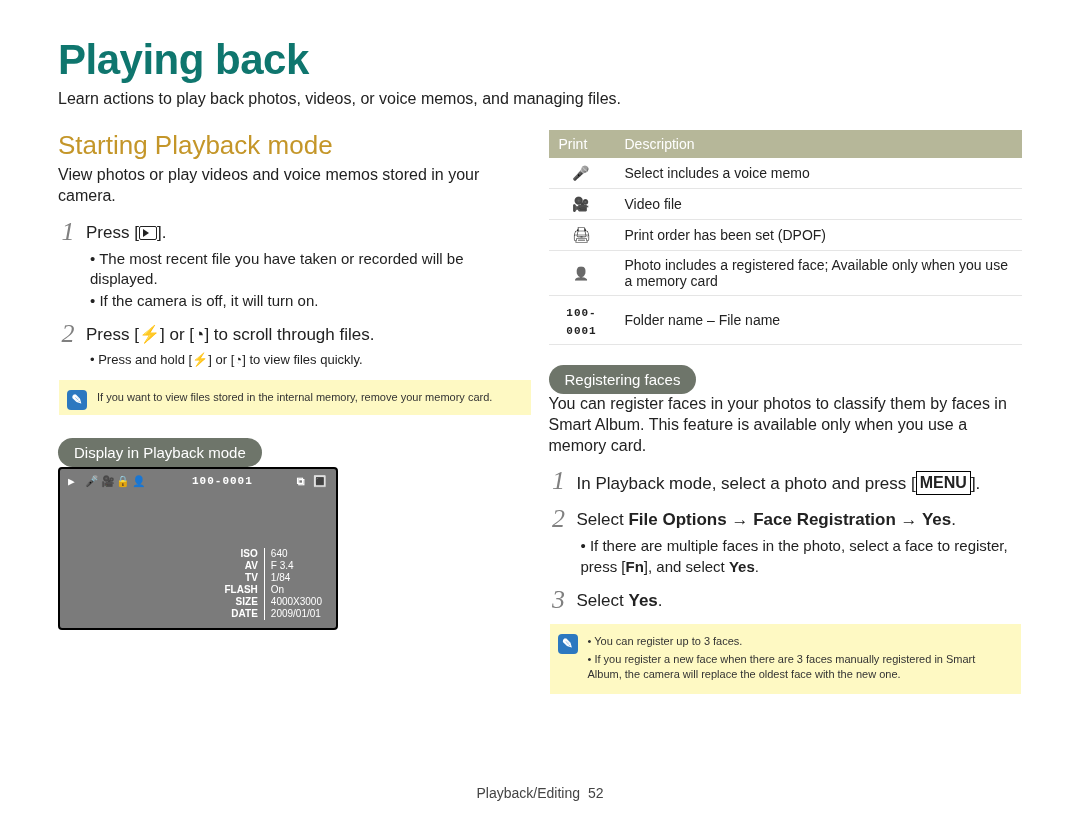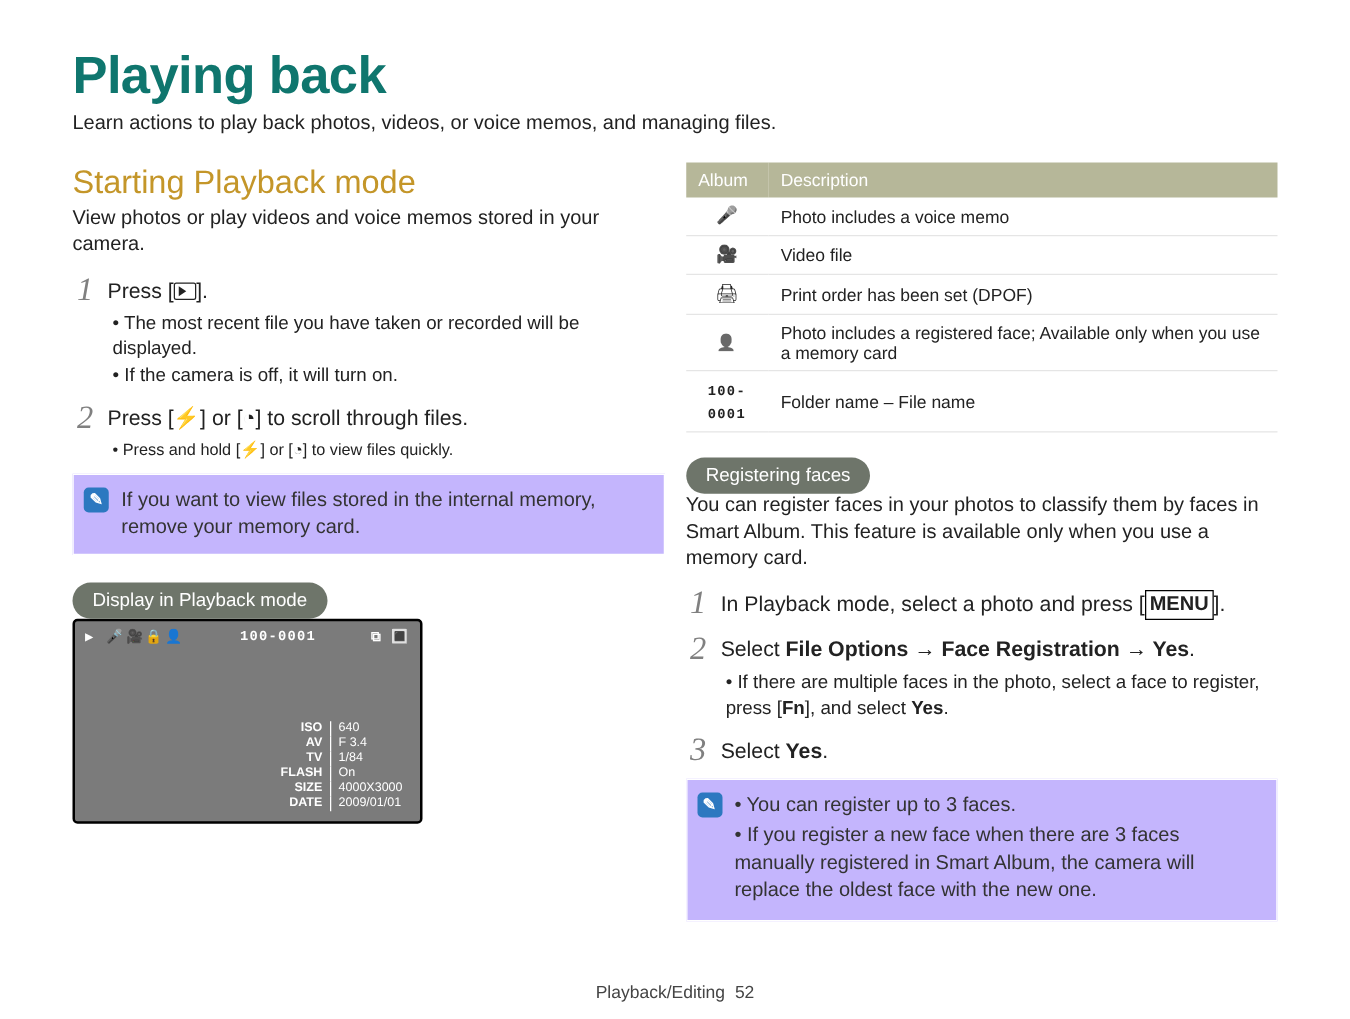--- a/index.html
+++ b/index.html
@@ -86,25 +86,25 @@
   .icon-box::after {
     content: "";
     position: absolute;
     left: 3px; top: 2px;
     border-left: 6px solid #222;
     border-top: 4px solid transparent;
     border-bottom: 4px solid transparent;
   }
 
   .note-block {
-    background: #c4b5fd;
+    background: #fef9c3;
     border: 1px solid #fff;
     padding: 10px 12px 10px 38px;
     position: relative;
-    font-size: 16px;
+    font-size: 11px;
     line-height: 1.35;
     color: #333;
     margin: 8px 0 22px 0;
   }
   .note-icon {
     position: absolute;
     left: 8px; top: 10px;
     width: 20px; height: 20px;
     background: #2c78c0;
     border-radius: 4px;
@@ -295,26 +295,26 @@
           </tbody>
             </table>
         </div>
       </div>
     </div>
 
     <div class="col">
       <table class="icon-table">
         <tbody>
             <tr>
-          <th>Album</th>
+          <th>Print</th>
           <th>Description</th>
         </tr>
         <tr>
               <td class="icon-cell"><span class="mic"></span></td>
-              <td>Photo includes a voice memo</td>
+              <td>Select includes a voice memo</td>
             </tr>
         <tr>
               <td class="icon-cell"><span class="cam"></span></td>
               <td>Video file</td>
             </tr>
         <tr>
               <td class="icon-cell"><span class="printer"></span></td>
               <td>Print order has been set (DPOF)</td>
             </tr>
         <tr>

